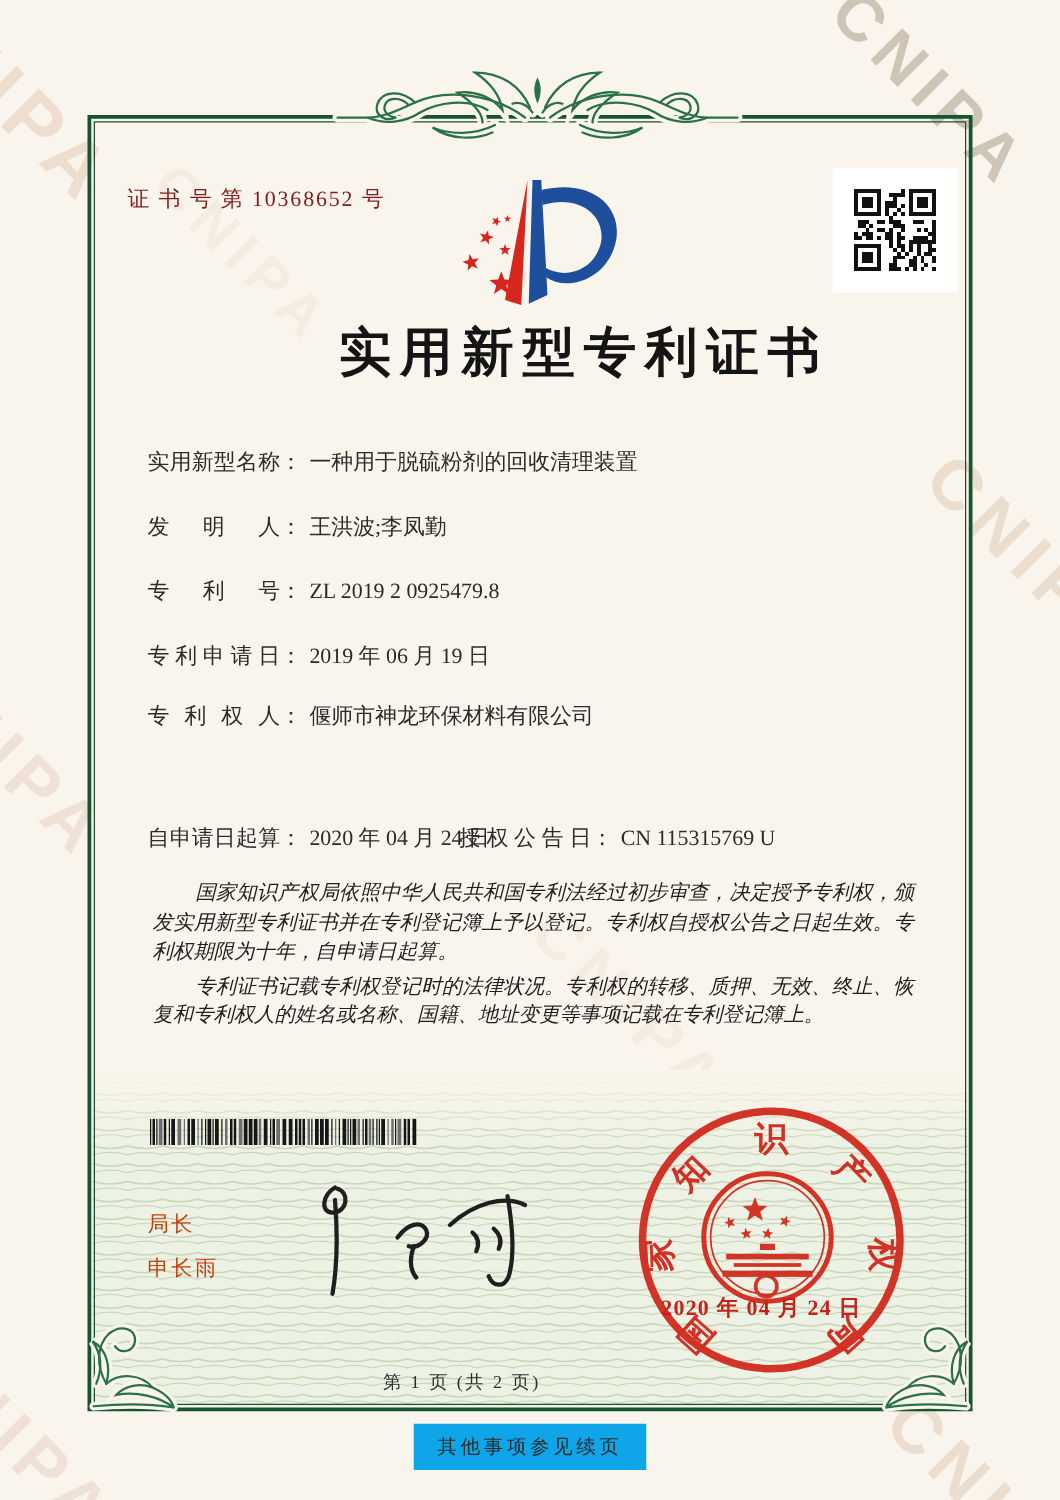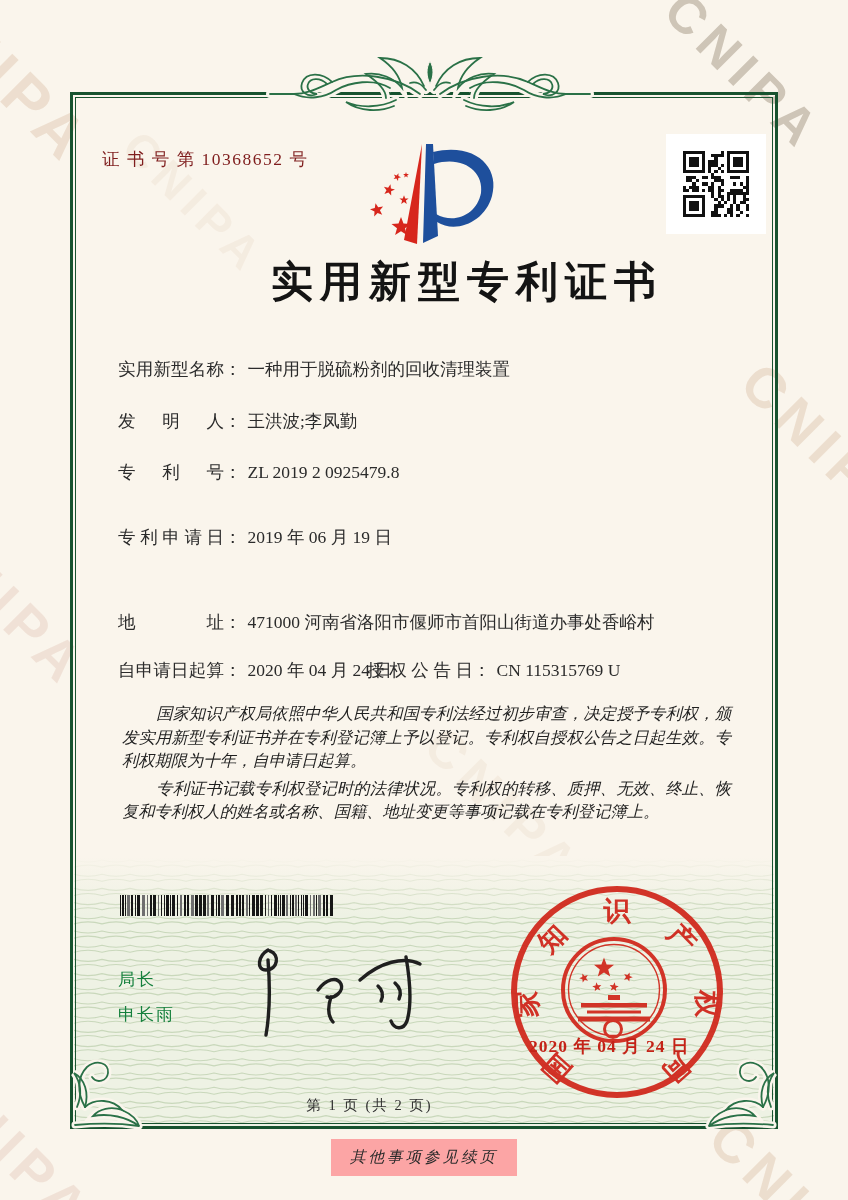--- a/index.html
+++ b/index.html
@@ -36,34 +36,34 @@
   .field-value{margin-left:6px;}
   .grant-no{position:absolute;left:249px;top:0;white-space:nowrap;}
   .body-text{
     left:118px;top:698px;width:617px;z-index:5;
     font-size:16.3px;line-height:23.5px;text-align:justify;color:#1f1f1f;
     font-style:italic;
   }
   .body-text p{margin:4px;text-indent:2.1em;}
   .barcode{left:120px;top:895px;z-index:5;}
   .officer{left:118px;top:968px;z-index:5;font-family:"Liberation Sans","DejaVu Sans",sans-serif;
-    font-size:17px;color:#15803d;letter-spacing:2px;}
+    font-size:17px;color:#c2410c;letter-spacing:2px;}
   .officer-name{left:118px;top:1003px;}
   .signature{left:225px;top:935px;z-index:5;}
   .seal{left:507px;top:882px;z-index:6;opacity:.93;}
   .seal-date{
     left:529px;top:1034px;z-index:7;color:#c42318;font-size:17.5px;
     font-weight:bold;letter-spacing:1px;white-space:nowrap;
   }
   .page-info{left:0;top:1096px;width:739px;text-align:center;font-size:14.5px;
     letter-spacing:2px;color:#2e2e2e;z-index:5;}
   .cont-box{
-    left:331px;top:1139px;width:186px;height:37px;background:#fca5a5;z-index:5;
+    left:331px;top:1139px;width:186px;height:37px;background:#0ea5e9;z-index:5;
     display:flex;align-items:center;justify-content:center;
-    font-size:15.5px;font-style:italic;letter-spacing:3px;color:#2b2b2b;
+    font-size:15.5px;letter-spacing:3px;color:#2b2b2b;
   }
 </style>
 </head>
 <body>
 
 <div class="page">
 
   <div id="wm-layer">
       <div class="wm" style="left: -55px; top: -34px; font-size: 62px; opacity: 0.55; color: rgb(227, 205, 184);">CNIPA</div>
       <div class="wm" style="left: 150px; top: 120px; font-size: 46px; opacity: 0.22; color: rgb(227, 205, 184);">CNIPA</div>
@@ -327,25 +327,25 @@
 
   <div class="field-row" style="top:357px">
     <span class="field-label">实用新型名称</span><span>：</span><span class="field-value">一种用于脱硫粉剂的回收清理装置</span>
   </div>
   <div class="field-row" style="top:409px">
     <span class="field-label">发明人</span><span>：</span><span class="field-value">王洪波;李凤勤</span>
   </div>
   <div class="field-row" style="top:460px">
     <span class="field-label">专利号</span><span>：</span><span class="field-value">ZL 2019 2 0925479.8</span>
   </div>
-  <div class="field-row" style="top:525px">
+  <div class="field-row" style="top:512px">
     <span class="field-label">专利申请日</span><span>：</span><span class="field-value">2019 年 06 月 19 日</span>
   </div>
-  <div class="field-row" style="top:610px">
-    <span class="field-label">地址</span><span>：</span><span class="field-value">471000 河南省洛阳市偃师市首阳山街道办事处香峪村</span>
+  <div class="field-row" style="top:560px">
+    <span class="field-label">专利权人</span><span>：</span><span class="field-value">偃师市神龙环保材料有限公司</span>
   </div>
 
   <div class="field-row" style="top:658px">
     <span>
       <span class="field-label">自申请日起算</span><span>：</span><span class="field-value">2020 年 04 月 24 日</span>
     </span>
     <span class="grant-no">
       <span class="field-label">授权公告日</span><span>：</span><span class="field-value">CN 115315769 U</span>
     </span>
   </div>

